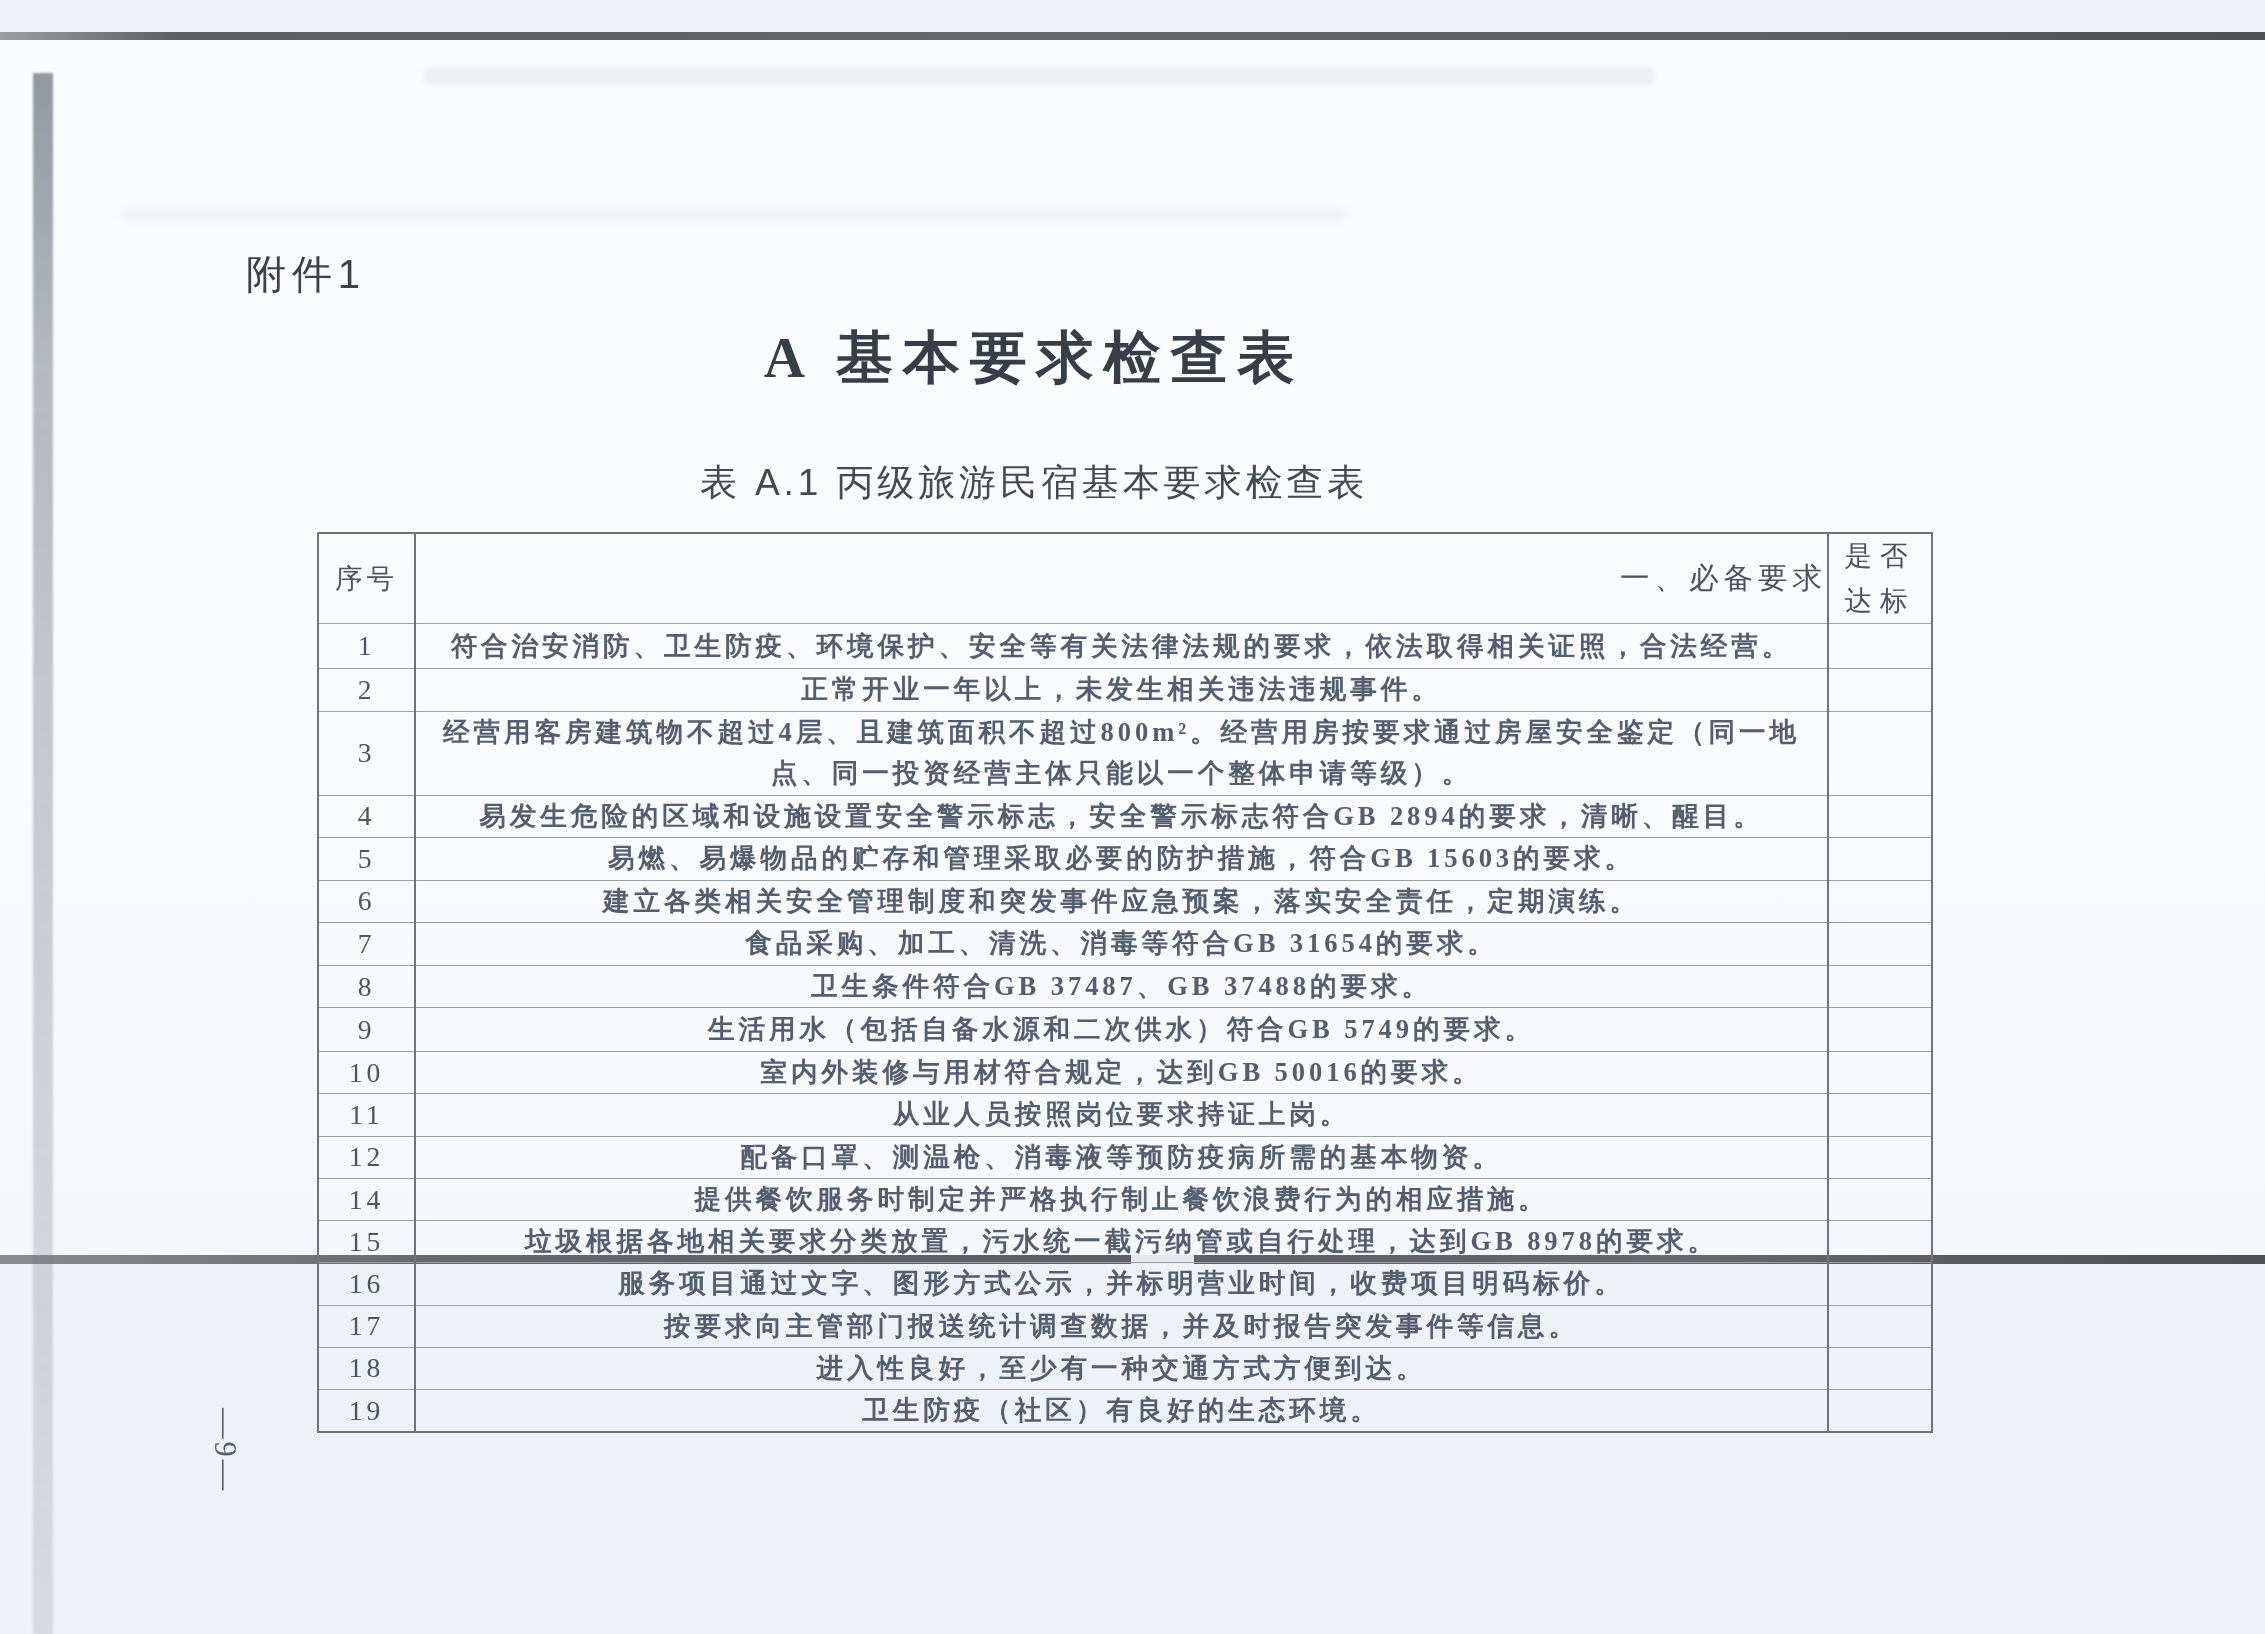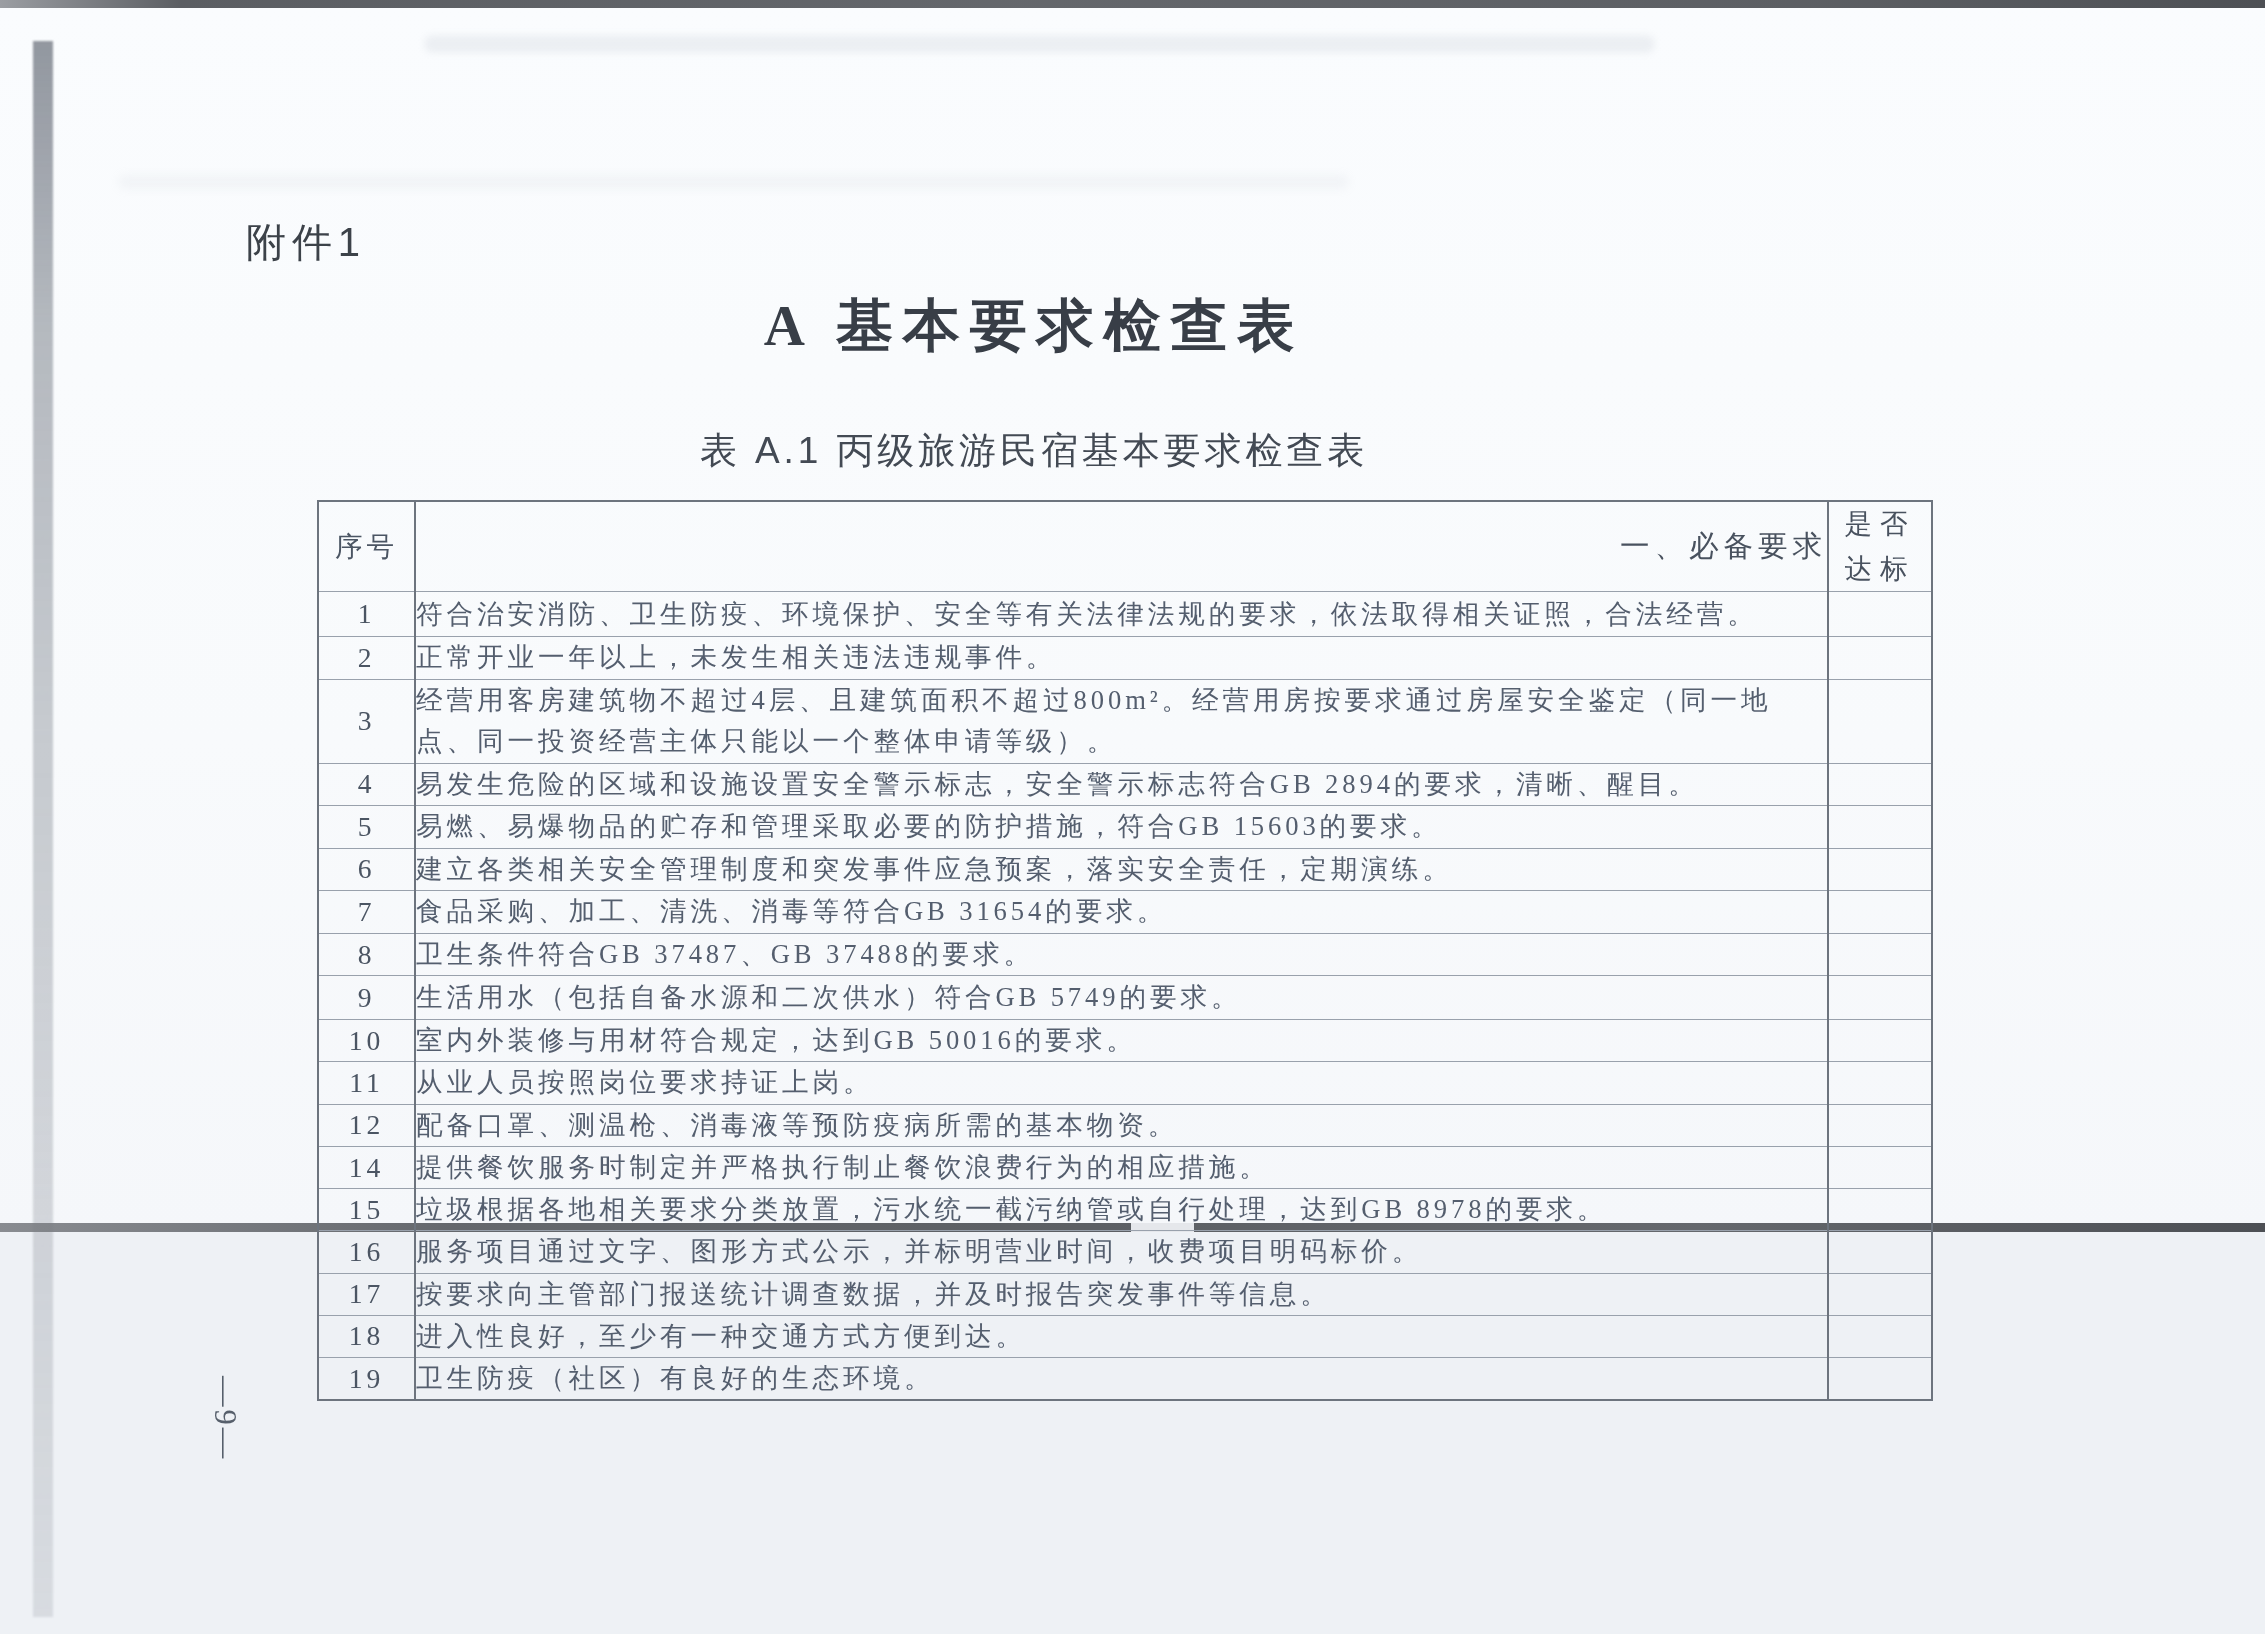--- a/index.html
+++ b/index.html
@@ -5,20 +5,21 @@
   html,body{margin:0;padding:0;}
   body{
     width:2266px;height:1634px;
     background:#eef1f5;
     font-family:"Liberation Serif","DejaVu Serif",serif;
     overflow:hidden;
   }
   .canvas{
     position:relative;width:2266px;height:1232px;
     background:linear-gradient(180deg,#fafcfe 0%,#f8fafc 60%,#f5f7fa 100%);
+    margin-top:32px;
   }
   
   .edge-top{
     position:absolute;left:0;top:0;width:2266px;height:7.9px;
     background:linear-gradient(to right,#8a8d92 0%,#3f4247 8%,#4a4d52 45%,#404348 80%,#2e3136 100%);
     opacity:.85;
   }
   .smudge-top{
     position:absolute;left:424px;top:35px;width:1231px;height:17.7px;
     background:#aeb6c2;opacity:.18;filter:blur(3.9px);border-radius:8.9px;
@@ -104,21 +105,22 @@
   th.h-chk{
     text-align:center;
     font-size:27.6px;color:#49525f;font-weight:normal;
     letter-spacing:7.9px;line-height:1.62;
     padding:0 7.9px;
   }
   td.req{
     font-size:26.6px;color:#545e6e;
     letter-spacing:3.9px;line-height:1.55;
     padding:0 11.8px 0 17.7px;
-    text-align:left;
+    text-align:center;
+    font-weight:bold;
   }
   td.chk{background:transparent;}
 </style>
 </head>
 <body>
 
 <div class="canvas">
 
   <div class="edge-top"></div>
   <div class="smudge-top"></div>

